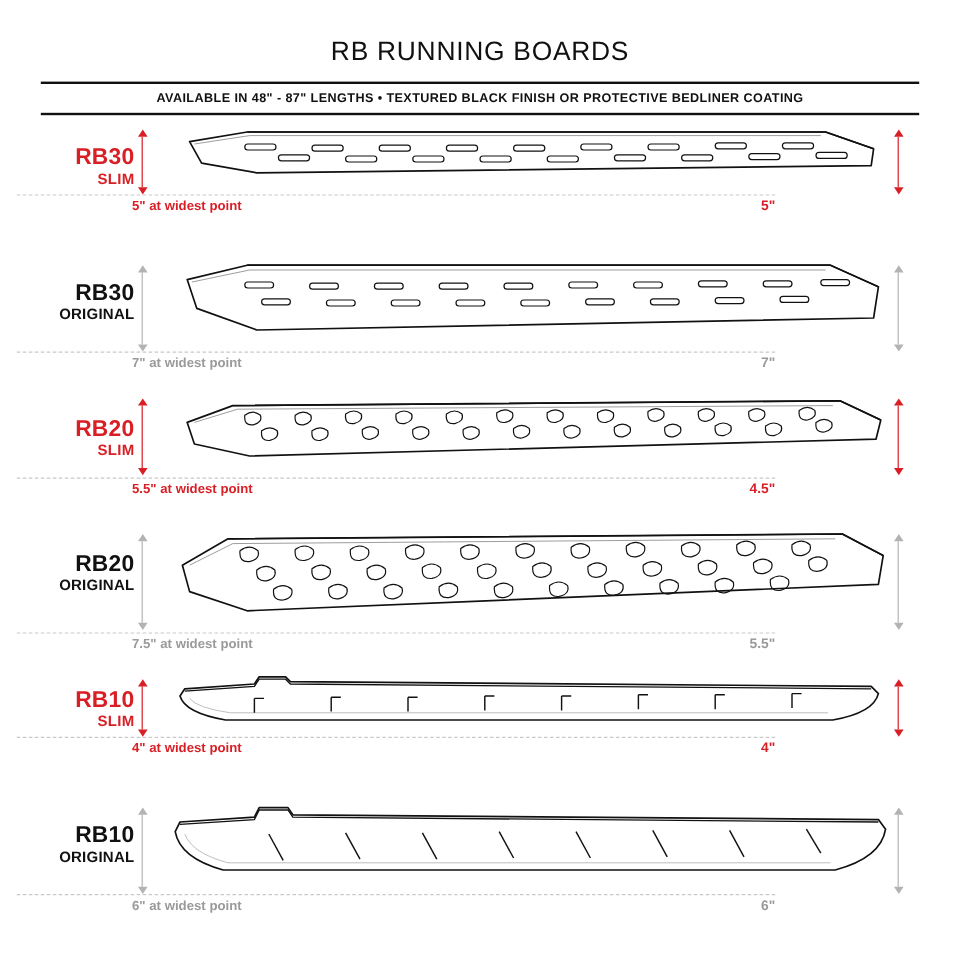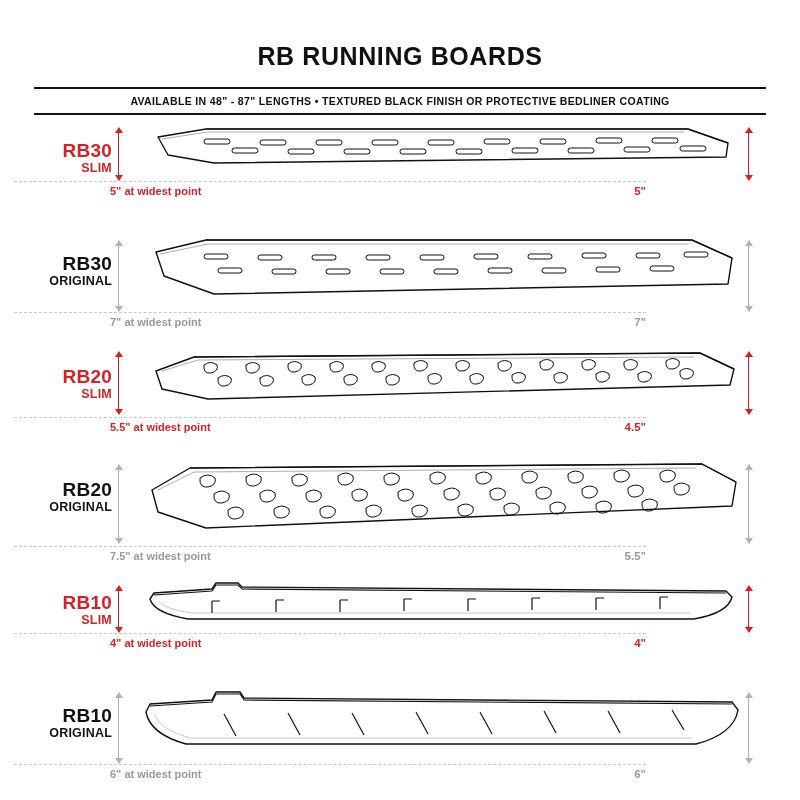--- a/index.html
+++ b/index.html
@@ -15,25 +15,25 @@
     width: 800px; height: 800px;
     overflow: hidden;
   }
 
   
   .header {
     padding-top: 26px;
     text-align: center;
   }
   .title {
-    font-size: 25px;
-    font-weight: bold;
+    font-size: 22px;
+    font-weight: normal;
     letter-spacing: 0.6px;
     color: #111;
-    margin: 16px;
+    margin: 4px;
   }
   .subtitle-wrap {
     margin-top: 12px;
     border-top: 2px solid #111;
     border-bottom: 2px solid #111;
     padding: 6px 0 6px 0;
     margin-left: 34px;
     margin-right: 34px;
   }
   .subtitle {

